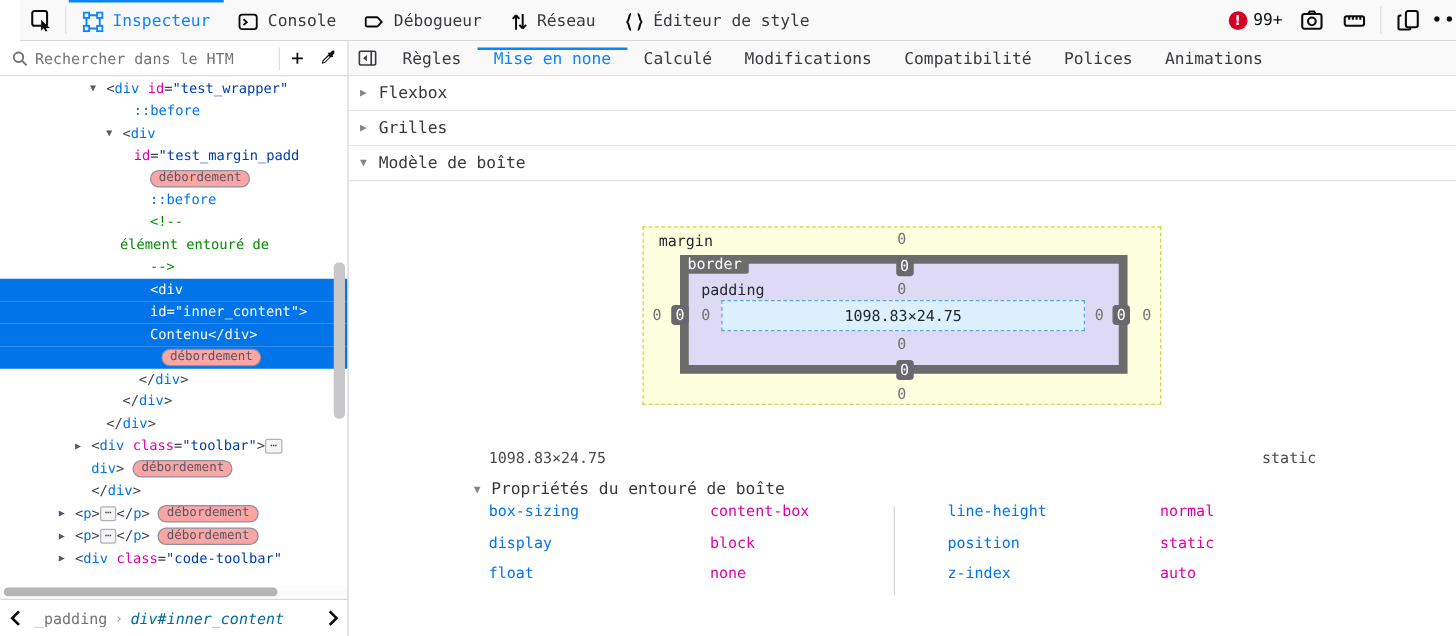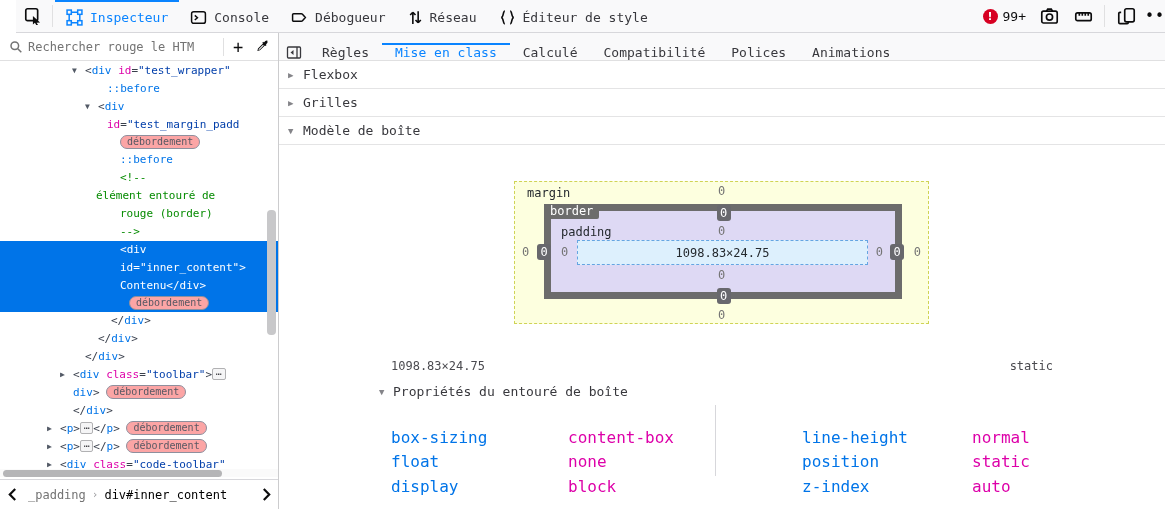--- a/index.html
+++ b/index.html
@@ -50,29 +50,29 @@
   .vscroll { position:absolute; left:267px; top:177px; width:9px; height:125px;
     background:#c8c8ca; border-radius:4px; }
   .hscroll { position:absolute; left:0; bottom:32px; width:278px; height:8px; background:#fafafa; }
   .hscroll-thumb { position:absolute; left:3px; top:0.5px; width:219px; height:7px; background:#b5b5b7; border-radius:3.5px; }
 
   .breadcrumb { position:absolute; left:0; bottom:0; width:278px; height:30px;
     border-top:1px solid #d7d7db; background:#fff; display:flex; align-items:center; font-size:12px; }
   .crumb-nav { width:24px; display:flex; align-items:center; justify-content:center; color:#0c0c0d; }
   .crumb-nav.right { margin-left:auto; }
   .crumb { padding:0 4px; color:#737373; white-space:nowrap; overflow:hidden; }
-  .crumb.selected { color:#000000; }
+  .crumb.selected { color:#0369a1;font-style:italic; }
   .crumb-sep { color:#9a9a9e; font-size:11px; padding:0 2px; }
 
   .splitter { position:absolute; left:278px; top:33px; width:1px; height:476px; background:#ccccce; }
 
   
   .right-panel { position:absolute; left:279px; top:33px; width:886px; height:476px; background:#fff; }
   .panel-tabs { height:28px; background:#f9f9fa; border-bottom:1px solid #e0e0e1;
-    display:flex; align-items:flex-end; }
+    display:flex; align-items:center; }
   .side-toggle { width:30px; display:flex; align-items:center; justify-content:center; color:#38383d; }
   .panel-tab { display:flex; align-items:center; padding:0 13px; font-size:13px; color:#38383d;
     border-top:2px solid transparent; }
   .panel-tab.active { color:#0a84ff; border-top-color:#0a84ff; }
 
   .section-header { height:28px; border-bottom:1px solid #e4e4e5; display:flex; align-items:center;
     font-size:13px; color:#38383d; padding-left:9px; gap:6px; background:#fff; }
   .sec-arrow { font-size:9px; color:#848489; width:9px; }
 
   
@@ -89,24 +89,24 @@
   .bm-val { position:absolute; color:#757575; }
   .bm-val.hc { left:0; right:0; text-align:center; }
   .bm-pill { position:absolute; background:#68686d; color:#fff; border-radius:3px;
     width:14px; height:16px; display:flex; align-items:center; justify-content:center; z-index:3; }
   .bm-pill.hc { left:50.5%; transform:translateX(-50%); }
 
   .bm-info { position:absolute; left:112px; top:326px; width:662px; display:flex;
     justify-content:space-between; font-size:12px; color:#4a4a4f; }
   .props-title { position:absolute; left:100px; top:351px; display:flex; align-items:center; gap:5px;
     font-size:13px; color:#38383d; }
-  .props-col { position:absolute; top:392px; font-size:16px; }
+  .props-col { position:absolute; top:364px; font-size:12px; }
   .props-col.c1 { left:112px; } .props-col.c2 { left:479px; }
   .prop-row { height:24.5px; display:flex; align-items:center; }
-  .prop-name { color:#0074e8; } .c1 .prop-name { width:177px; } .c2 .prop-name { width:170px;margin-left:44px; }
+  .prop-name { color:#0074e8; } .c1 .prop-name { width:177px; } .c2 .prop-name { width:170px; }
   .prop-value { color:#dd00a9; }
   .props-divider { position:absolute; left:436px; top:372px; width:1px; height:71px; background:#d7d7db; }
 </style>
 </head>
 <body>
 
 <div class="app">
 
   <header class="top-toolbar">
     <div class="tool-btn">
@@ -198,41 +198,40 @@
 
   <section class="left-panel">
     <div class="search-row">
       <div class="small-btn">
         <svg width="14" height="14" viewBox="0 0 14 14" fill="none" stroke="#737373" stroke-width="1.5">
           <circle cx="5.8" cy="5.8" r="3.8"></circle>
             <path d="M8.8 8.8 L12.3 12.3"></path>
         </svg>
       </div>
       <div class="search-input">
-        <span class="search-ph">Rechercher rouge le HTM</span>
+        <span class="search-ph">Rechercher dans le HTM</span>
       </div>
       <div class="vsep" style="height:18px;"></div>
       <div class="small-btn plus">+</div>
       <div class="small-btn">
         <svg width="15" height="15" viewBox="0 0 16 16" fill="#0c0c0d">
           <path d="M13.8 2.2 a2 2 0 0 0 -2.8 0 L9.5 3.7 l-0.7-0.7 -1 1 0.7 0.7 -5.3 5.3 -0.7 2.8 2.8 -0.7 5.3 -5.3 0.7 0.7 1 -1 -0.7 -0.7 1.5 -1.5 a2 2 0 0 0 0 -2.1 z M4.8 11.5 l-1 0.25 0.25 -1 4.5 -4.5 0.75 0.75 z"></path>
         </svg>
       </div>
     </div>
 
     <div class="markup-view" id="markup-view">
         <div class="trow" style="padding-left: 85px;"><span class="twisty" style="left: 72px;">▼</span><span class="tk-p">&lt;</span><span class="tk-tag">div</span><span class="tk-p"> </span><span class="tk-attr">id</span><span class="tk-p">=</span><span class="tk-val">"test_wrapper"</span></div>
         <div class="trow" style="padding-left: 107px;"><span class="tk-pseudo">::before</span></div>
         <div class="trow" style="padding-left: 98px;"><span class="twisty" style="left: 85px;">▼</span><span class="tk-p">&lt;</span><span class="tk-tag">div</span></div>
         <div class="trow" style="padding-left: 107px;"><span class="tk-attr">id</span><span class="tk-p">=</span><span class="tk-val">"test_margin_padd</span></div>
         <div class="trow" style="padding-left: 120px;"><span class="badge">débordement</span></div>
         <div class="trow" style="padding-left: 120px;"><span class="tk-pseudo">::before</span></div>
         <div class="trow" style="padding-left: 120px;"><span class="tk-comment">&lt;!--</span></div>
         <div class="trow" style="padding-left: 96px;"><span class="tk-comment">élément entouré de</span></div>
-        <div class="trow" style="padding-left: 120px;"><span class="tk-comment">rouge (border)</span></div>
         <div class="trow" style="padding-left: 120px;"><span class="tk-comment">--&gt;</span></div>
         <div class="trow sel" style="padding-left: 120px;"><span class="tk-p">&lt;</span><span class="tk-tag">div</span></div>
         <div class="trow sel" style="padding-left: 120px;"><span class="tk-attr">id</span><span class="tk-p">=</span><span class="tk-val">"inner_content"</span><span class="tk-p">&gt;</span></div>
         <div class="trow sel" style="padding-left: 120px;"><span class="tk-text">Contenu</span><span class="tk-p">&lt;/</span><span class="tk-tag">div</span><span class="tk-p">&gt;</span></div>
         <div class="trow sel" style="padding-left: 129px;"><span class="badge">débordement</span></div>
         <div class="trow" style="padding-left: 111px;"><span class="tk-p">&lt;/</span><span class="tk-tag">div</span><span class="tk-p">&gt;</span></div>
         <div class="trow" style="padding-left: 98px;"><span class="tk-p">&lt;/</span><span class="tk-tag">div</span><span class="tk-p">&gt;</span></div>
         <div class="trow" style="padding-left: 85px;"><span class="tk-p">&lt;/</span><span class="tk-tag">div</span><span class="tk-p">&gt;</span></div>
         <div class="trow" style="padding-left: 73px;"><span class="twisty" style="left: 60px;">▶</span><span class="tk-p">&lt;</span><span class="tk-tag">div</span><span class="tk-p"> </span><span class="tk-attr">class</span><span class="tk-p">=</span><span class="tk-val">"toolbar"</span><span class="tk-p">&gt;</span><span class="more-btn">⋯</span></div>
         <div class="trow" style="padding-left: 73px;"><span class="tk-tag">div</span><span class="tk-p">&gt;</span><span class="tk-p"> </span><span class="badge">débordement</span></div>
@@ -270,22 +269,23 @@
     <nav class="panel-tabs">
       <div class="side-toggle">
         <svg width="16" height="15" viewBox="0 0 16 14" fill="none" stroke="#38383d" stroke-width="1.3">
           <rect x="1.5" y="1.5" width="13" height="11" rx="1"></rect>
           <path d="M11 1.5 v11"></path>
           <path d="M7.5 4.5 L4.5 7 L7.5 9.5 Z" fill="#38383d" stroke="none"></path>
         </svg>
       </div>
       <div id="panel-tab-list" style="display:flex;">
           <div class="panel-tab">Règles</div>
-          <div class="panel-tab active">Mise en class</div>
+          <div class="panel-tab active">Mise en none</div>
           <div class="panel-tab">Calculé</div>
+          <div class="panel-tab">Modifications</div>
           <div class="panel-tab">Compatibilité</div>
           <div class="panel-tab">Polices</div>
           <div class="panel-tab">Animations</div>
         </div>
     </nav>
 
     <div id="section-list">
         <div class="section-header">
           <span class="sec-arrow">▶</span>
           <span>Flexbox</span>
@@ -332,27 +332,27 @@
     <div class="props-title">
       <span class="sec-arrow">▼</span>
       <span>Propriétés du entouré de boîte</span>
     </div>
     <div class="props-col c1" id="props-col1">
         <div class="prop-row">
           <span class="prop-name">box-sizing</span>
           <span class="prop-value">content-box</span>
         </div>
         <div class="prop-row">
+          <span class="prop-name">display</span>
+          <span class="prop-value">block</span>
+        </div>
+        <div class="prop-row">
           <span class="prop-name">float</span>
           <span class="prop-value">none</span>
         </div>
-        <div class="prop-row">
-          <span class="prop-name">display</span>
-          <span class="prop-value">block</span>
-        </div>
       </div>
     <div class="props-divider"></div>
     <div class="props-col c2" id="props-col2">
         <div class="prop-row">
           <span class="prop-name">line-height</span>
           <span class="prop-value">normal</span>
         </div>
         <div class="prop-row">
           <span class="prop-name">position</span>
           <span class="prop-value">static</span>

